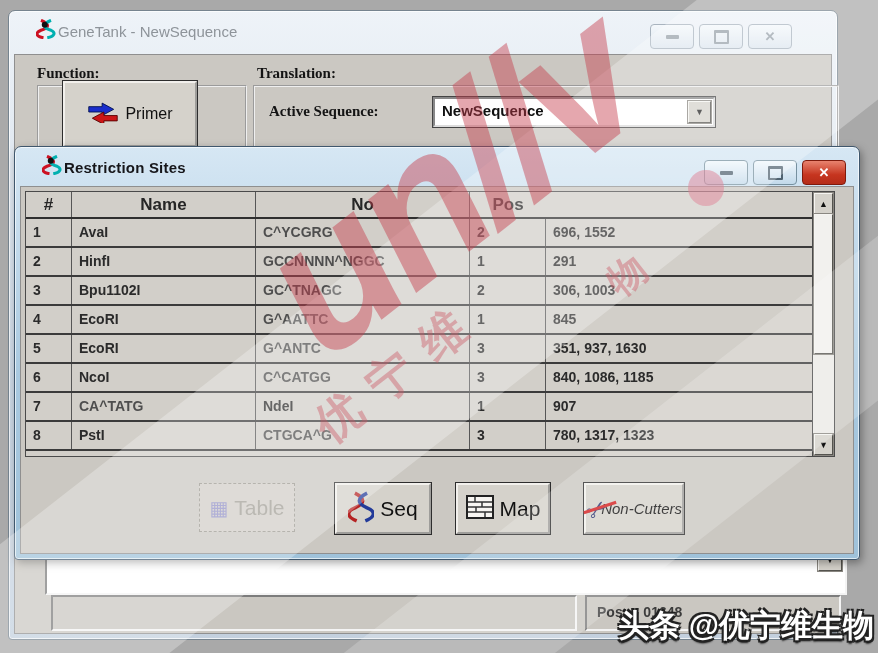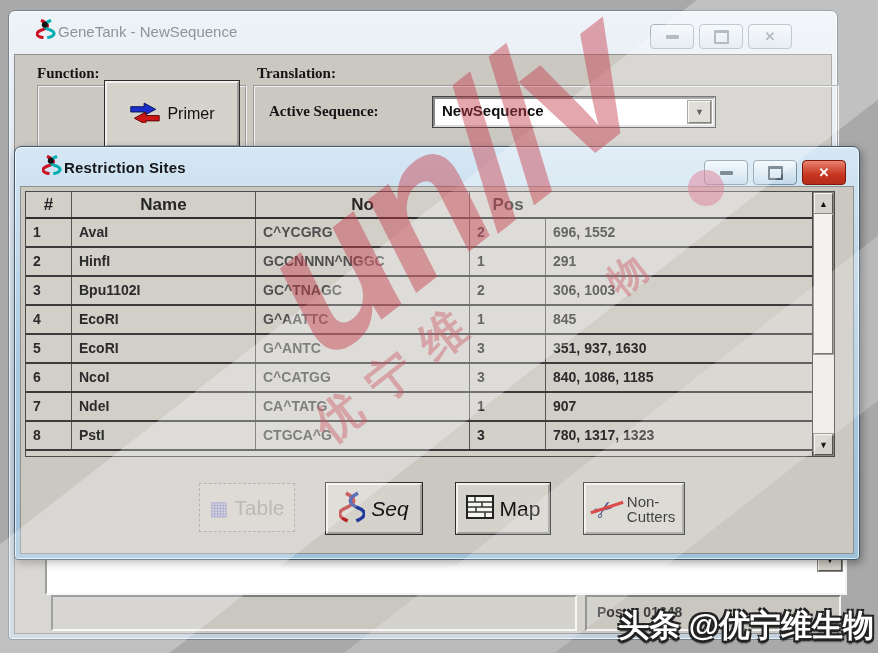--- a/index.html
+++ b/index.html
@@ -50,21 +50,21 @@
   .tcell{border-right:1px solid #565656;}
   .tcell:last-child{border-right:none;}
   .tbody-wrap{position:absolute;left:0;right:21px;top:0;bottom:0;}
   .rs-scroll{position:absolute;top:0;right:0;bottom:0;width:21px;background:#eceae6;border-left:1px solid #4a4a4a;}
   .scroll-btn{position:absolute;left:1px;right:1px;height:19px;display:flex;align-items:center;justify-content:center;font-size:9px;color:#111;}
   .scroll-thumb{position:absolute;left:1px;right:1px;top:22px;height:138px;background:#f2f1ee;}
 
   
   .dlg-btn{height:47px;}
   .btn-label{font-size:21px;color:#111;}
-  .two-line{display:flex;flex-direction:column;line-height:15px;font-size:15px;align-items:flex-start;}
+  .two-line{display:flex;flex-direction:row;line-height:15px;font-size:15px;align-items:flex-start;font-style:italic;}
 
   
   .seqbox{position:absolute;background:#fff;overflow:hidden;}
   .seq-clip{position:absolute;left:12px;top:-10px;font-size:16px;font-weight:bold;letter-spacing:2px;color:#1a1a1a;white-space:nowrap;}
   .seq-arrow{position:absolute;right:3px;top:4px;width:22px;height:20px;display:flex;align-items:center;justify-content:center;font-size:9px;color:#111;}
   .statuspanel{position:absolute;height:32px;background:#cac7c1;}
   .pos-text{position:absolute;left:10px;top:7px;font-size:14px;font-weight:bold;color:#3c3c3c;}
   .pos-text .val{margin-left:16px;}
 
   
@@ -113,21 +113,21 @@
     </div>
 
     <div class="client" style="left:6px;right:6px;top:44px;bottom:6px;">
 
       <span class="lbl" style="left:22px;top:10px;">Function:</span>
       <span class="lbl" style="left:242px;top:10px;">Translation:</span>
 
       <div class="groupbox" style="left:22px;top:30px;width:206px;height:120px;"></div>
       <div class="groupbox" style="left:238px;top:30px;width:582px;height:470px;"></div>
 
-      <div class="cbtn" style="left:48px;top:26px;width:130px;height:62px;margin-left:42px;">
+      <div class="cbtn" style="left:48px;top:26px;width:130px;height:62px;">
         <span>
           <svg width="32" height="22" viewBox="0 0 36 24">
             <path d="M2 6 h15 v-4 l13 7 -13 7 v-4 h-15 z" fill="#1a2ecc" stroke="#00104d" stroke-width="1"></path>
             <path d="M34 16 h-15 v-4 l-13 7 13 7 v-4 h15 z" fill="#cc1616" stroke="#550000" stroke-width="1"></path>
           </svg>
         </span>
         <span>Primer</span>
       </div>
 
       <span class="lbl" style="left:254px;top:48px;">Active Sequence:</span>
@@ -227,22 +227,22 @@
               </div>
               <div class="trow">
                 <div class="tcell c0">6</div>
                 <div class="tcell c1">NcoI</div>
                 <div class="tcell c2">C^CATGG</div>
                 <div class="tcell c3">3</div>
                 <div class="tcell c4">840, 1086, 1185</div>
               </div>
               <div class="trow">
                 <div class="tcell c0">7</div>
+                <div class="tcell c2">CA^TATG</div>
                 <div class="tcell c1">NdeI</div>
-                <div class="tcell c2">CA^TATG</div>
                 <div class="tcell c3">1</div>
                 <div class="tcell c4">907</div>
               </div>
               <div class="trow">
                 <div class="tcell c0">8</div>
                 <div class="tcell c1">PstI</div>
                 <div class="tcell c2">CTGCA^G</div>
                 <div class="tcell c3">3</div>
                 <div class="tcell c4">780, 1317, 1323</div>
               </div>
@@ -258,21 +258,21 @@
               <span>▼</span>
             </div>
         </div>
       </div>
 
       <div class="cbtn cbtn-disabled dlg-btn" style="left:178px;top:296px;width:94px;">
         <span style="font-size:20px;color:#7a7ac8;opacity:.7;">▦</span>
         <span class="btn-label" style="color:#a19e96;">Table</span>
       </div>
 
-      <div class="cbtn dlg-btn" style="left:305px;top:296px;width:92px;font-style:italic;">
+      <div class="cbtn dlg-btn" style="left:314px;top:296px;width:92px;">
         <span>
           <svg width="26" height="32" viewBox="0 0 30 36">
             <path d="M8 2 C20 8 20 14 8 19 C-2 23 -2 29 10 34" stroke="#b52222" stroke-width="4" fill="none"></path>
             <path d="M22 2 C10 8 10 14 22 19 C32 23 32 29 20 34" stroke="#223a99" stroke-width="4" fill="none"></path>
           </svg>
         </span>
         <span class="btn-label">Seq</span>
       </div>
 
       <div class="cbtn dlg-btn" style="left:435px;top:296px;width:90px;">

